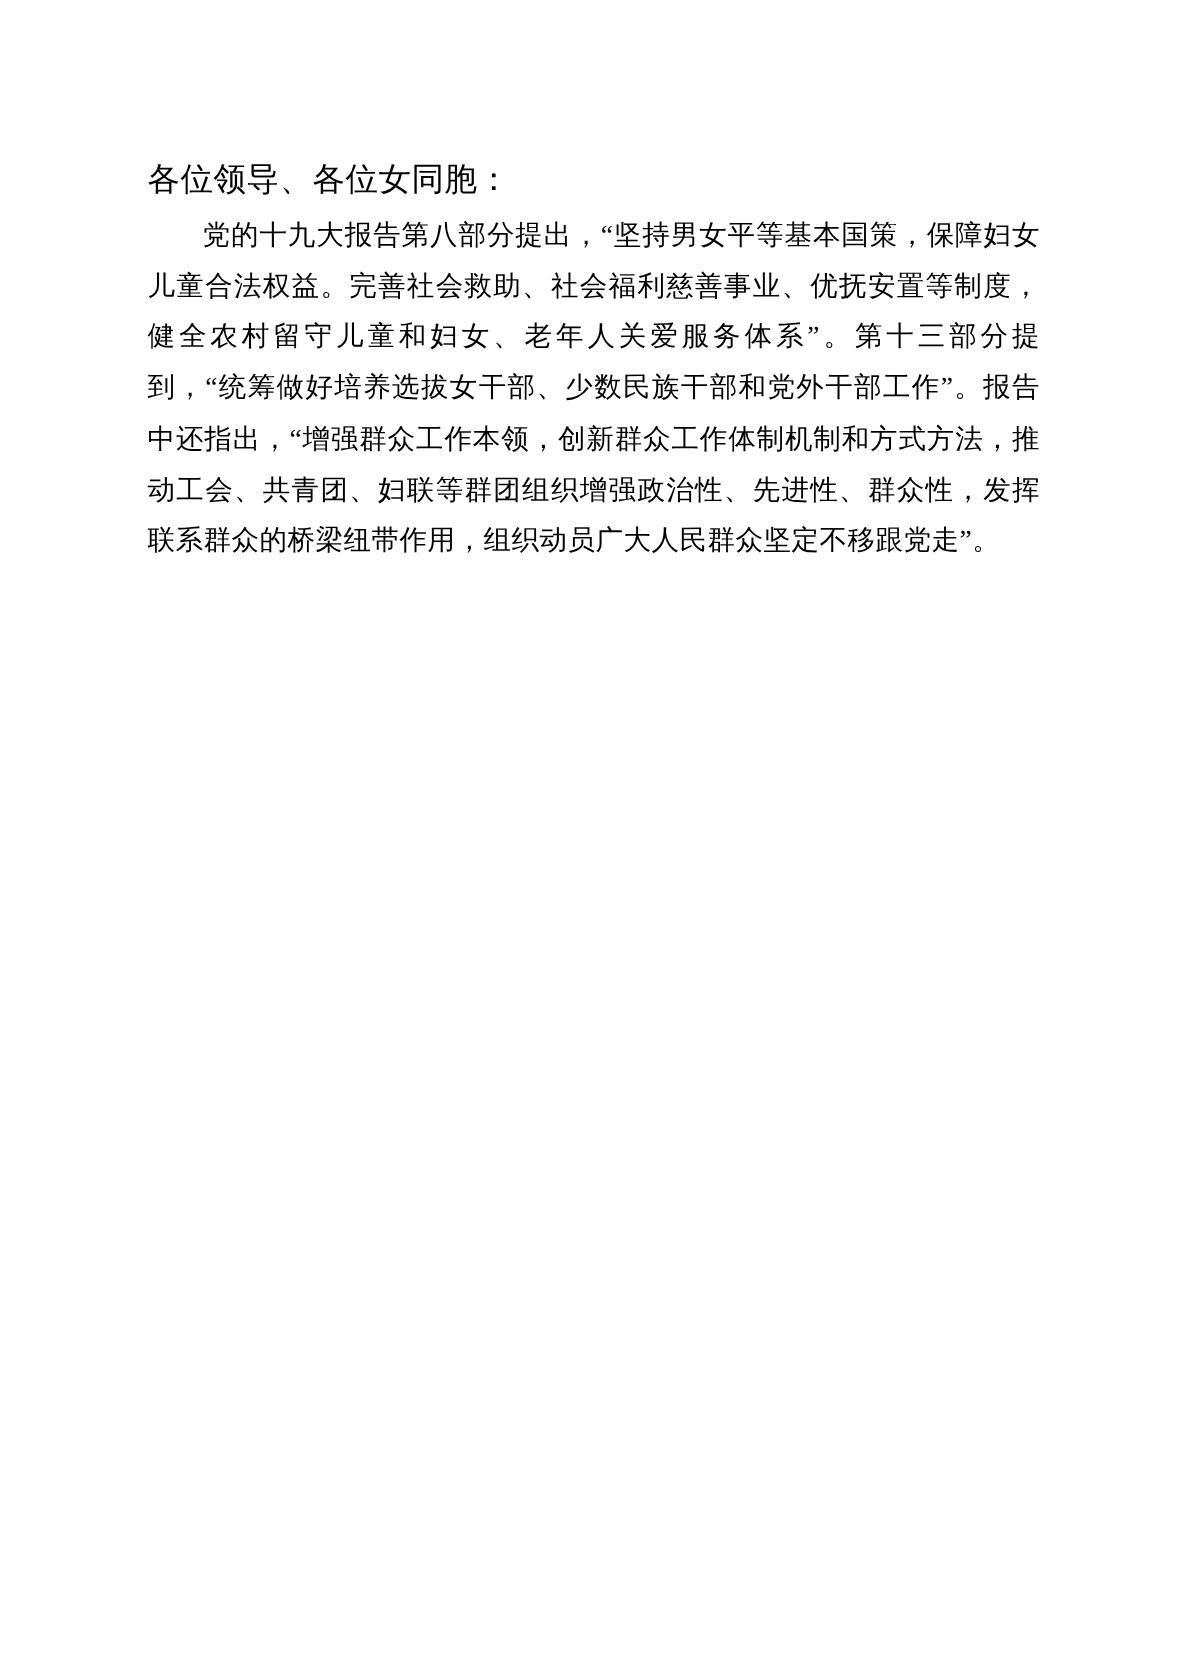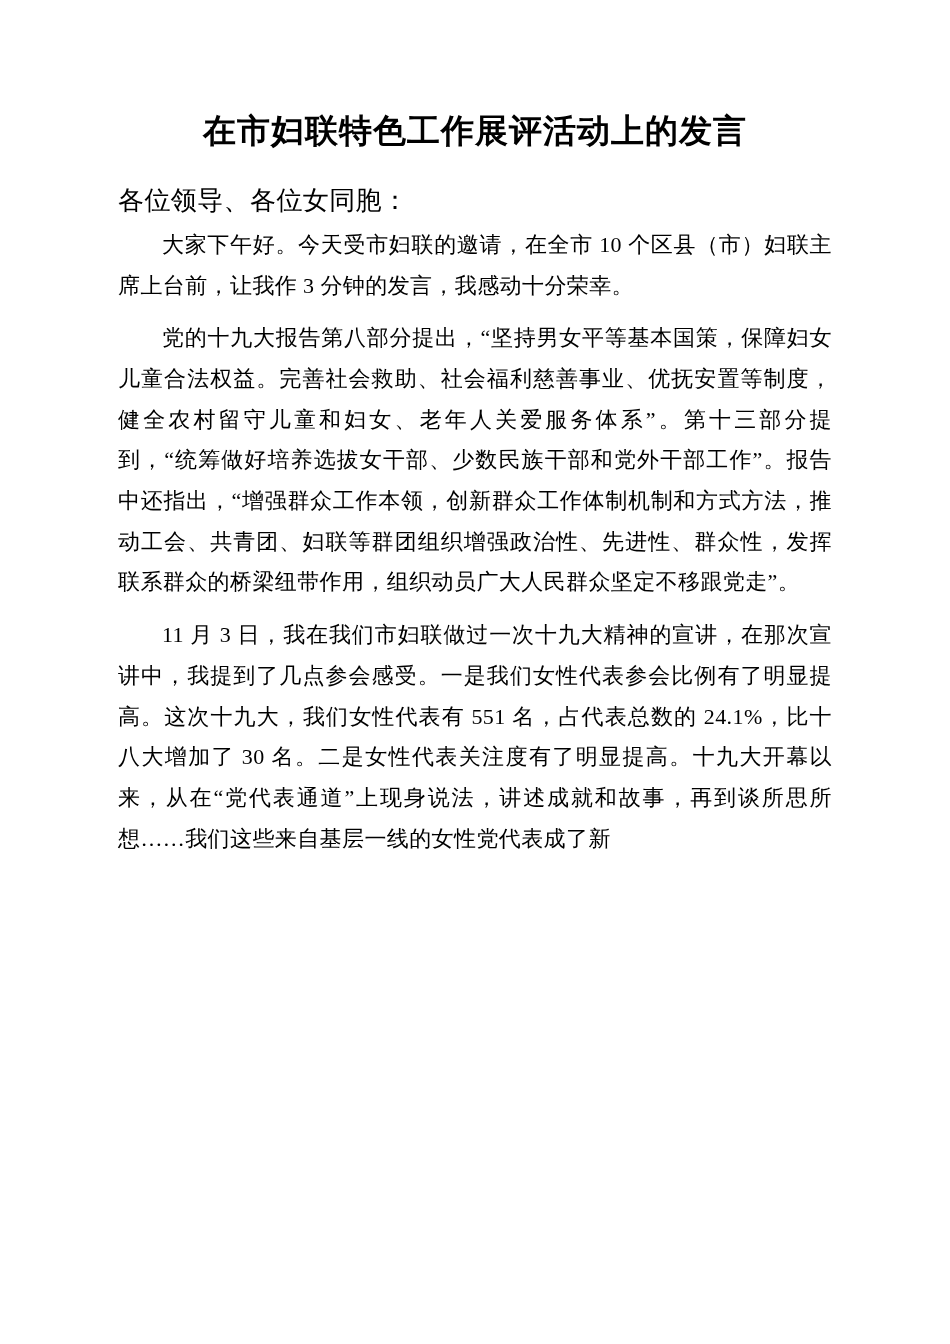--- a/index.html
+++ b/index.html
@@ -55,18 +55,15 @@
     letter-spacing: 0.4px;
   }
   .para + .para {
     margin-top: 12px;
   }
 </style>
 </head>
 <body>
 
 <div class="page">
-  <h1 class="doc-title">在市妇联特色工作展评活动上的发言</h1>
   <p class="salutation">各位领导、各位女同胞：</p>
-  <p class="para">大家下午好。今天受市妇联的邀请，在全市 10 个区县（市）妇联主席上台前，让我作 3 分钟的发言，我感动十分荣幸。</p>
   <p class="para">党的十九大报告第八部分提出，“坚持男女平等基本国策，保障妇女儿童合法权益。完善社会救助、社会福利慈善事业、优抚安置等制度，健全农村留守儿童和妇女、老年人关爱服务体系”。第十三部分提到，“统筹做好培养选拔女干部、少数民族干部和党外干部工作”。报告中还指出，“增强群众工作本领，创新群众工作体制机制和方式方法，推动工会、共青团、妇联等群团组织增强政治性、先进性、群众性，发挥联系群众的桥梁纽带作用，组织动员广大人民群众坚定不移跟党走”。</p>
-  <p class="para">11 月 3 日，我在我们市妇联做过一次十九大精神的宣讲，在那次宣讲中，我提到了几点参会感受。一是我们女性代表参会比例有了明显提高。这次十九大，我们女性代表有 551 名，占代表总数的 24.1%，比十八大增加了 30 名。二是女性代表关注度有了明显提高。十九大开幕以来，从在“党代表通道”上现身说法，讲述成就和故事，再到谈所思所想……我们这些来自基层一线的女性党代表成了新</p>
 </div>
 
 </body></html>

